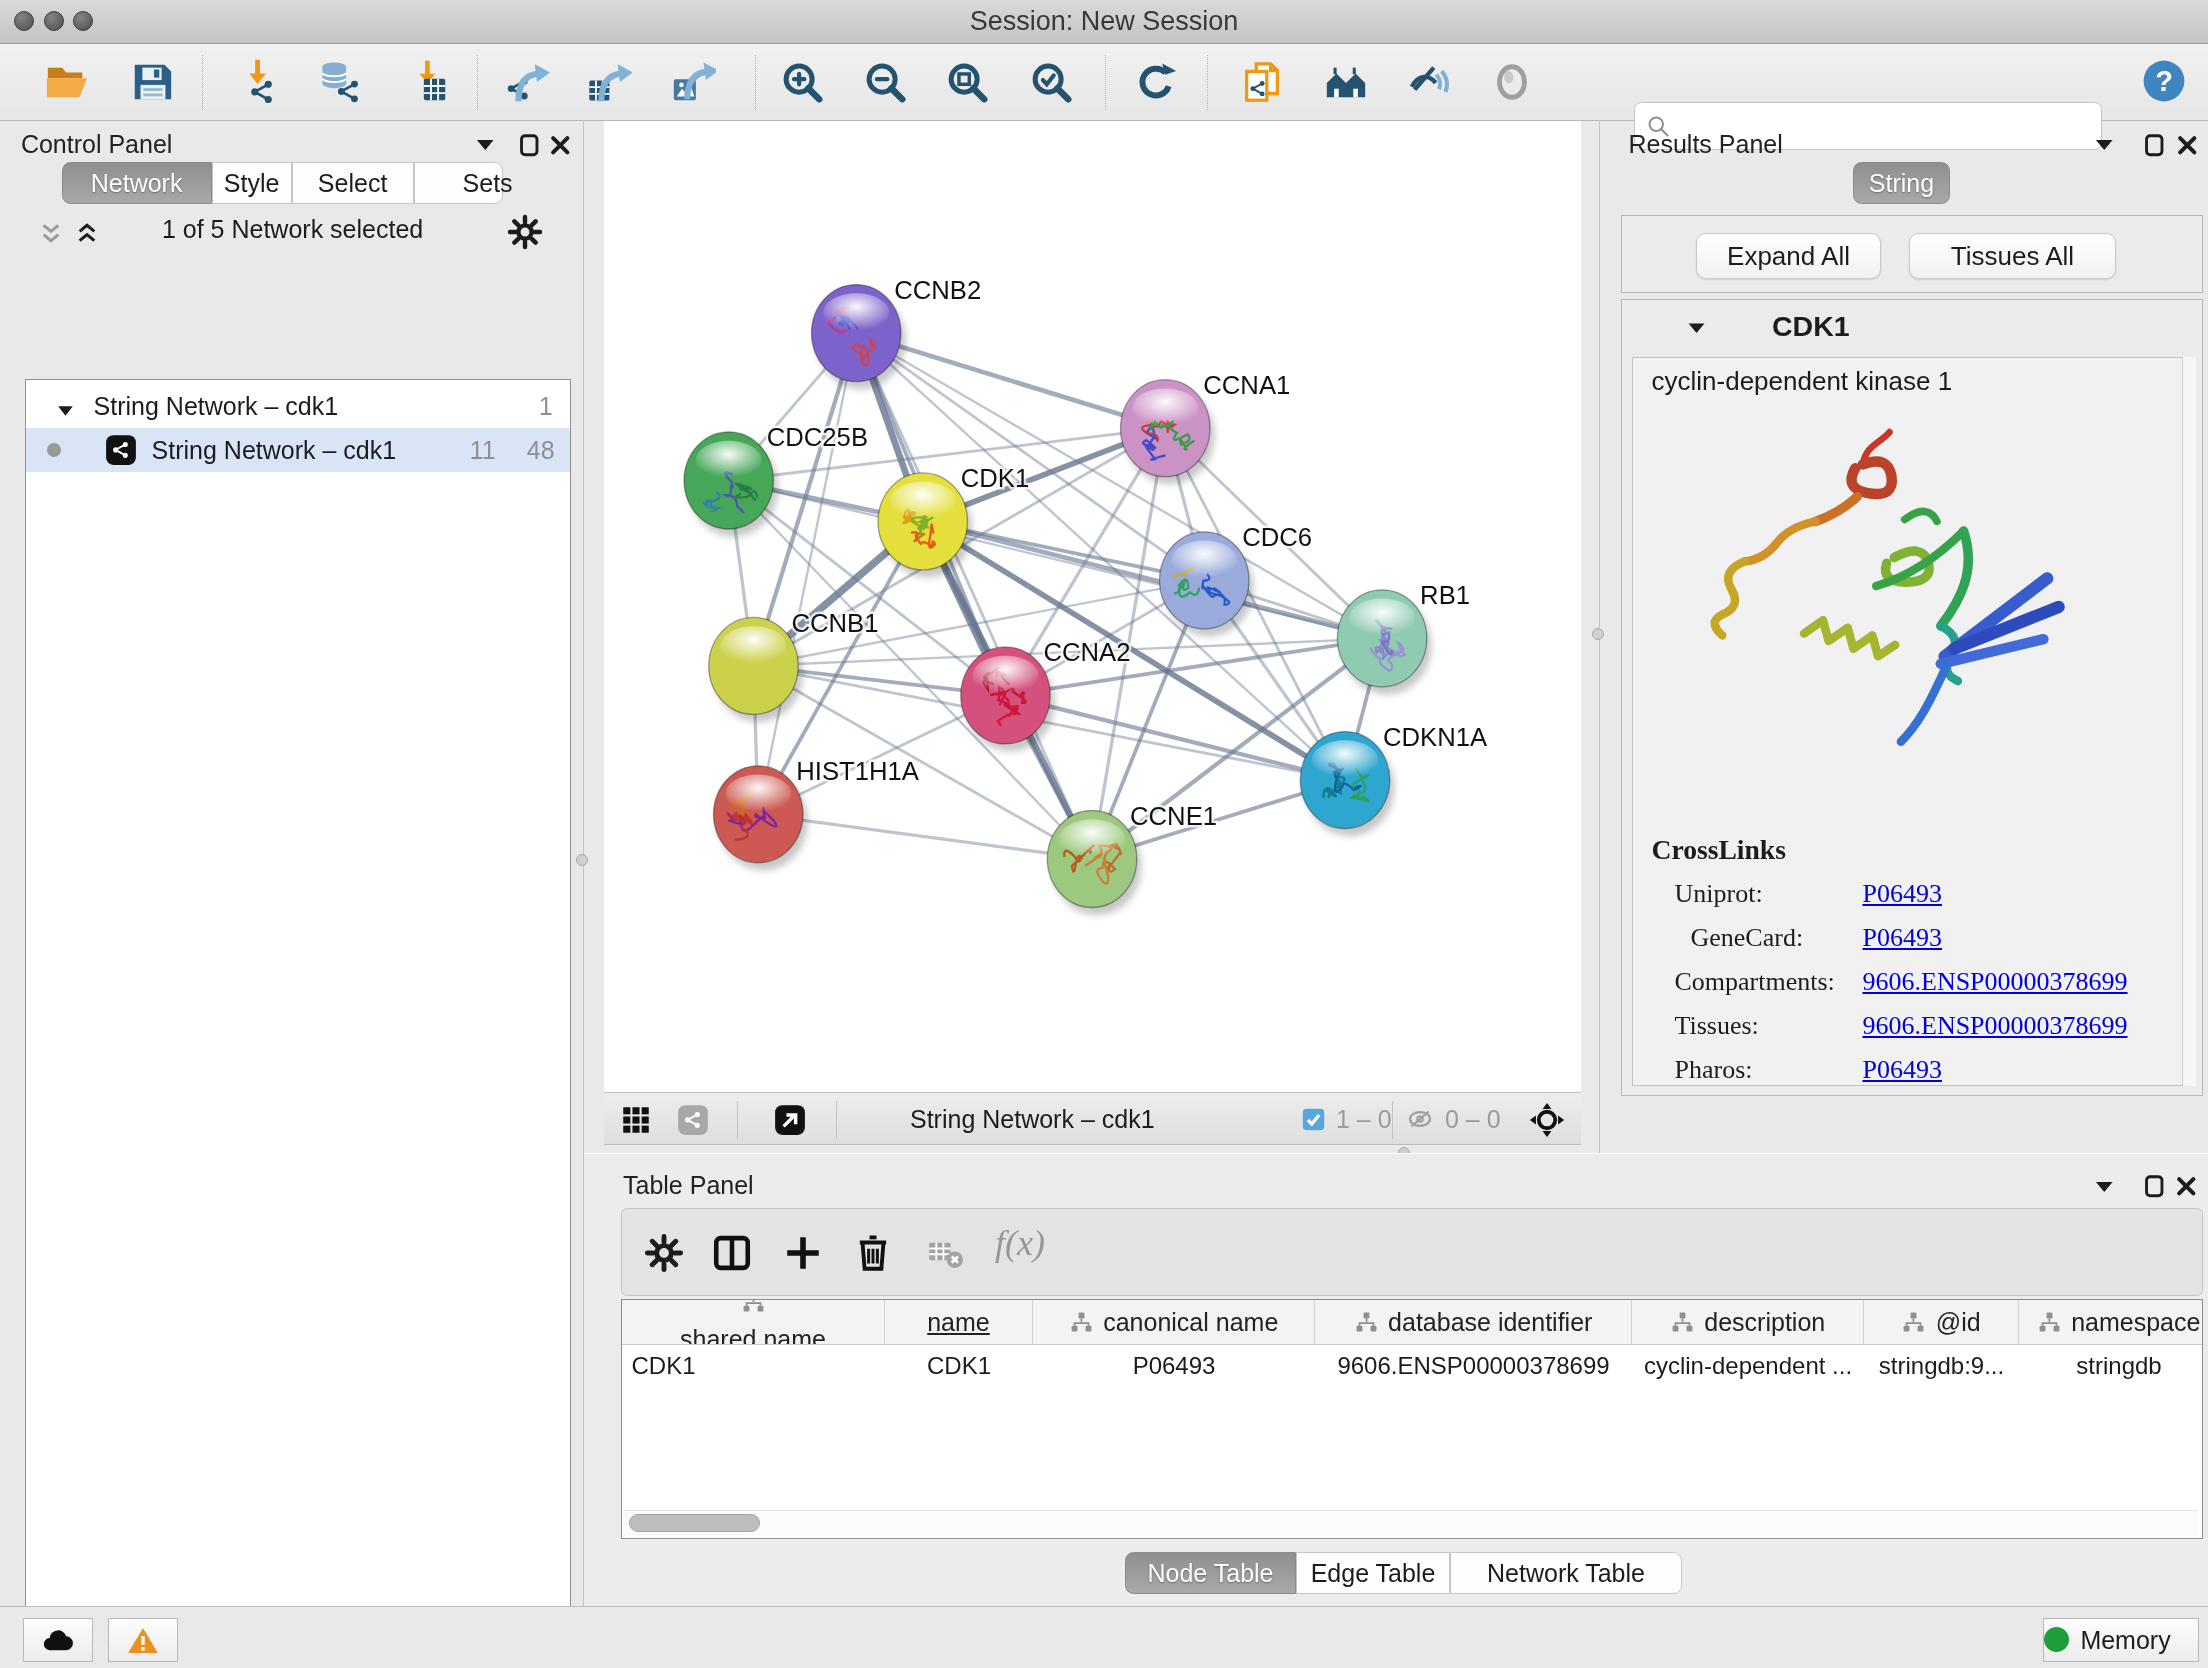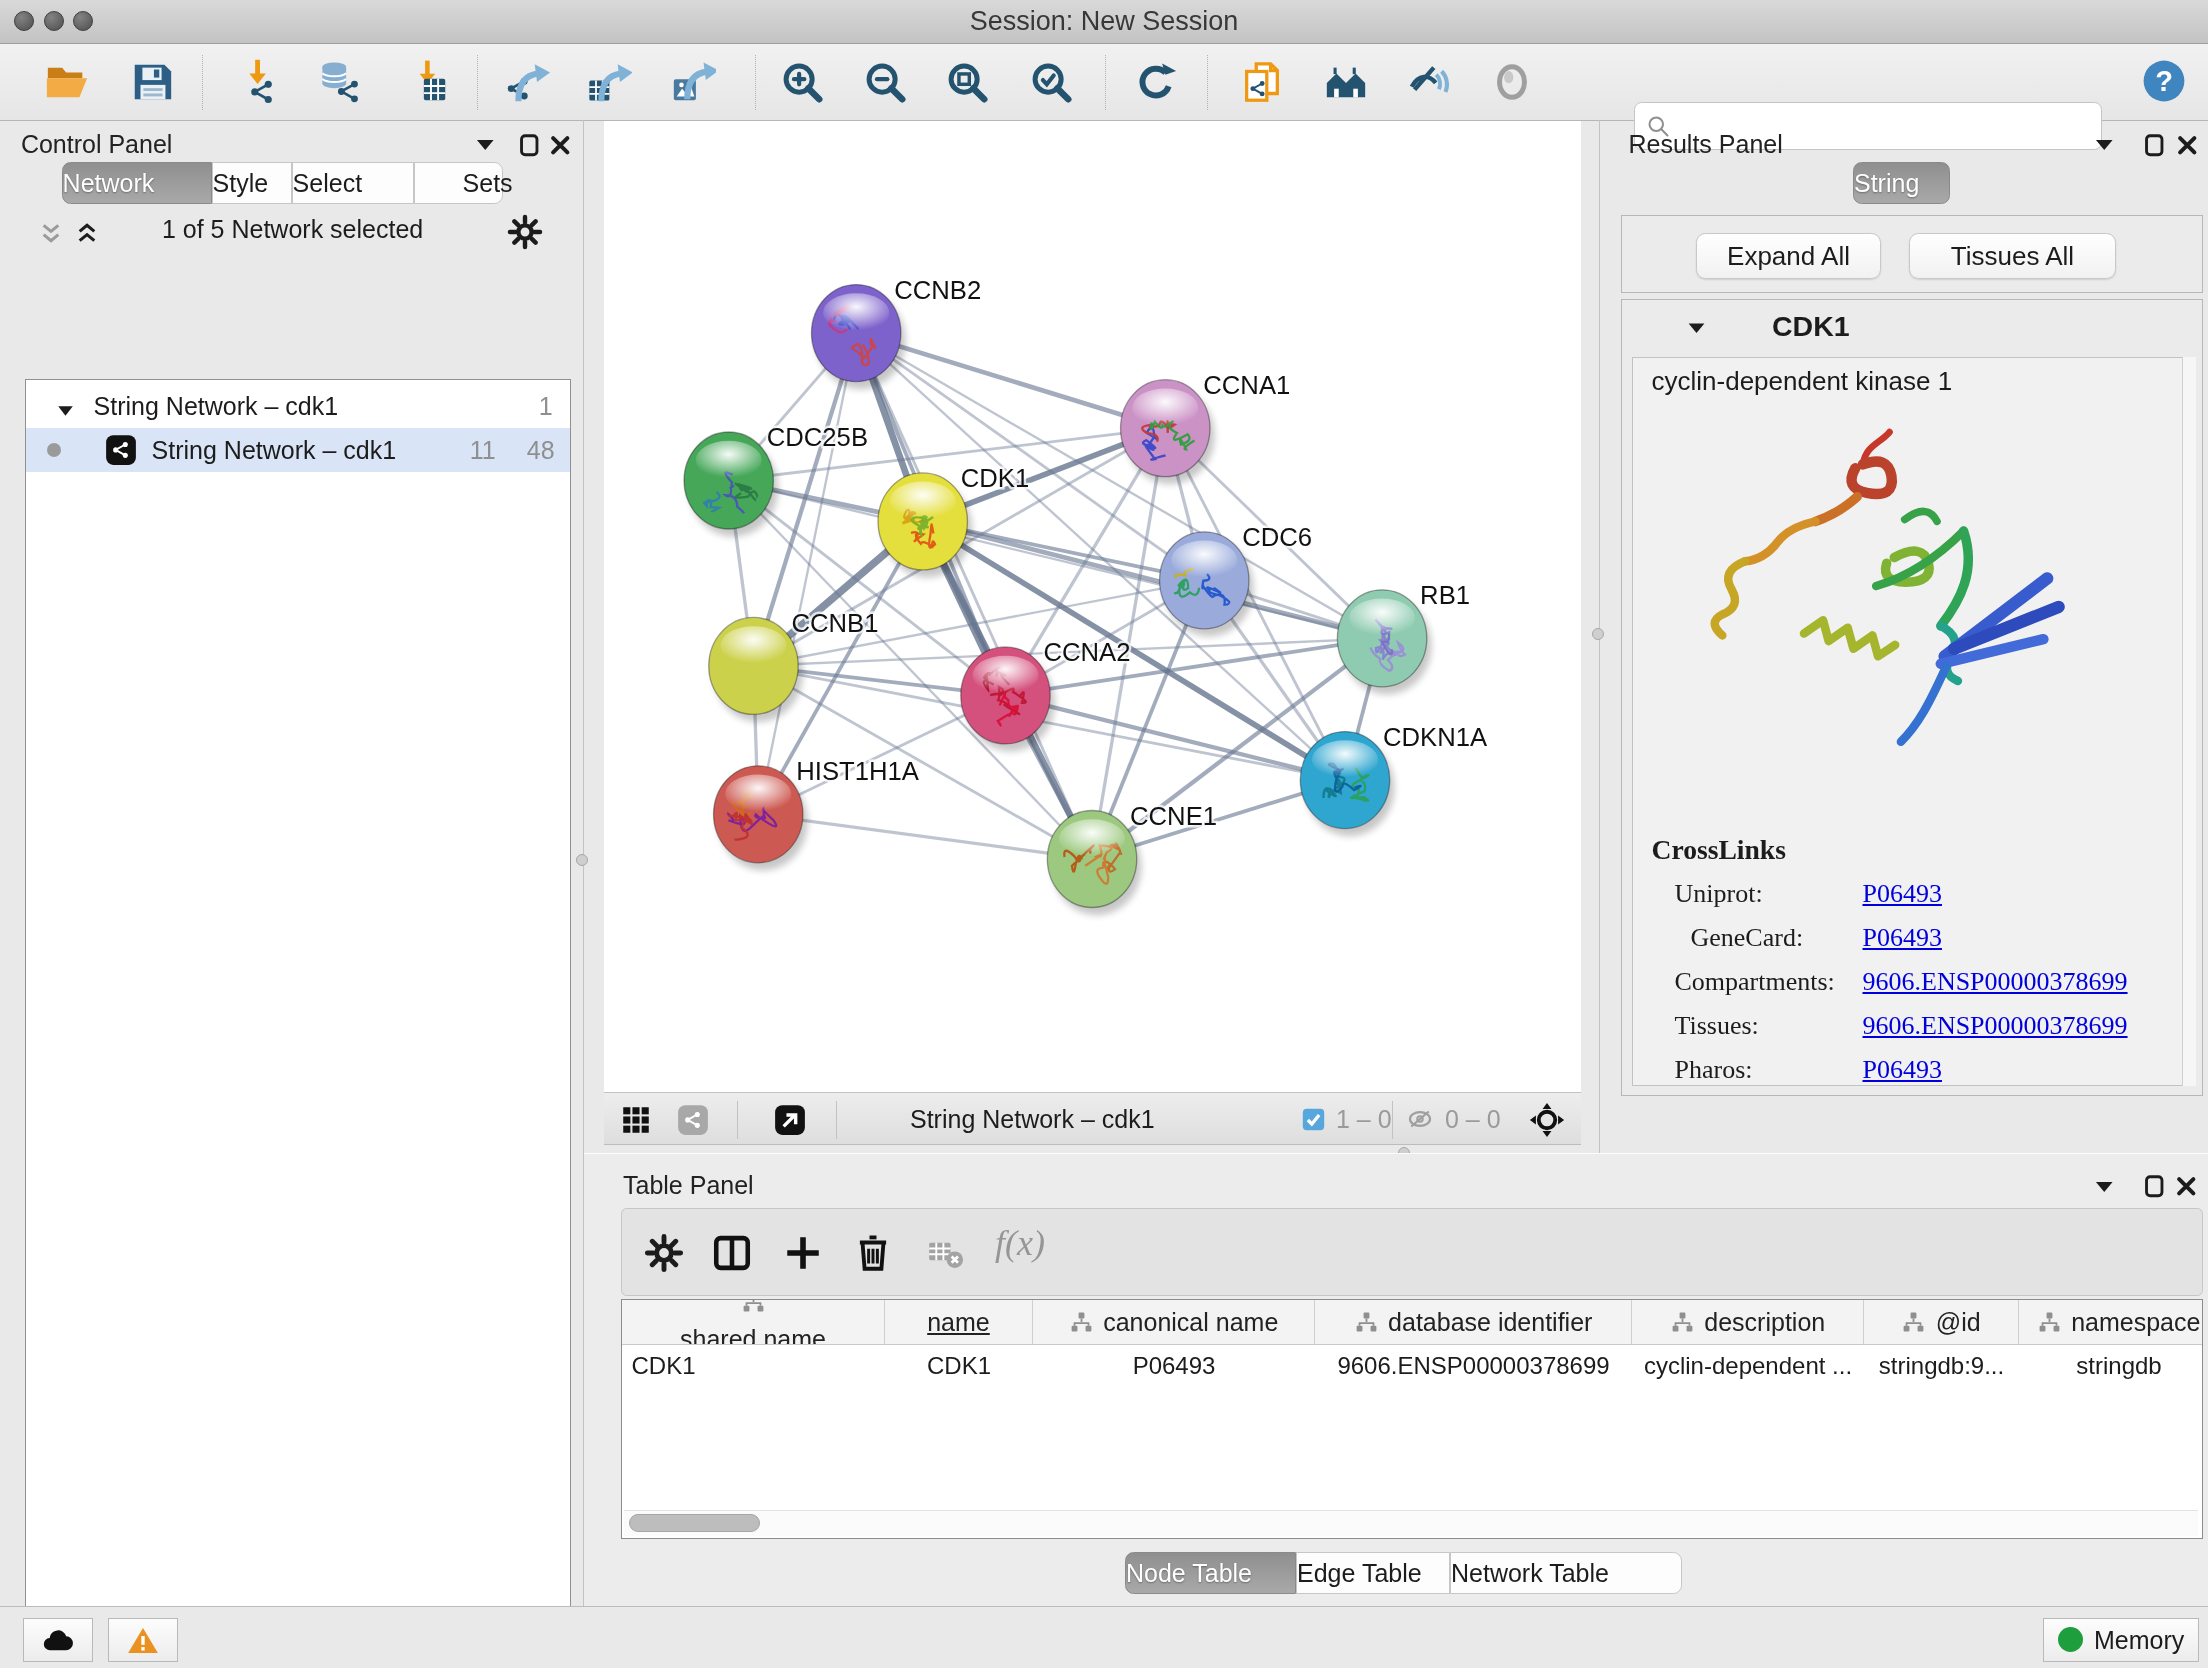--- a/index.html
+++ b/index.html
@@ -15,21 +15,21 @@
   .tbicon{width:46px;height:46px;top:15px}
   .tbsep{top:10.5px;height:55px;width:0;border-left:1.9px dotted #b2b2b2}
   .searchwrap{left:1634px;top:58px;width:468px;height:48px;background:#fff;border:1.9px solid #c4c4c4;border-radius:7.6px;box-sizing:border-box}
   .searchwrap input{position:absolute;left:44px;top:3.8px;width:409px;height:36px;border:0;outline:none;font-size:25px;font-family:"Liberation Sans",sans-serif;background:transparent}
   .sicon{left:9.5px;top:9.5px;width:27px;height:27px}
   
   .ptitle{font-size:25px;color:#222}
   .pbtn{width:28.5px;height:28.5px}
   .pillsel{background:linear-gradient(#8f8f8f,#a9a9a9);color:#fff;border:1px solid #8a8a8a;text-shadow:0 1px 1.9px rgba(0,0,0,.35)}
   .pillun{background:#fdfdfd;color:#1c1c1c;border:1px solid #c6c6c6}
-  .pill{display:inline-block;box-sizing:border-box;text-align:left;font-size:25px;line-height:40px;height:42px;vertical-align:top}
+  .pill{display:inline-block;box-sizing:border-box;text-align:center;font-size:25px;line-height:40px;height:42px;vertical-align:top}
   
   .treebox{left:17px;top:259px;width:546px;height:1322px;background:#fff;border:1.9px solid #909090;box-sizing:border-box}
   .trow{position:absolute;left:0;width:100%;height:44px;font-size:25px;line-height:44px}
   .tcount{color:#8f8f8f}
   
   .netcanvas{left:604px;top:121px;width:977px;height:971px;background:#fff}
   .netbar{left:604px;top:1092px;width:977px;height:53px;background:linear-gradient(#ededed,#dedede);border-top:1px solid #c2c2c2;border-bottom:1px solid #bdbdbd;box-sizing:border-box}
   .nbtxt{font-size:25px;line-height:53px}
   .nbsep{top:7.6px;height:38px;width:0;border-left:1px solid #c2c2c2}
   .vline{width:0;border-left:1px solid #c3c3c3}
@@ -741,17 +741,17 @@
           <path d="M6.5 18.5a4.3 4.3 0 0 1-.4-8.6A6 6 0 0 1 17.8 8.7 4.8 4.8 0 0 1 17.5 18.5z" fill="#111"></path>
         </svg></span>
   </div>
   <div class="abs sbtn" style="left:108px;top:10.5px;width:70px;height:44px">
     <span class="abs" style="left:17px;top:5.7px;width:34px;height:34px"><svg viewBox="0 0 24 24" width="100%" height="100%">
           <path d="M12 2.8L22.5 20.5H1.5z" fill="#eb9122"></path>
           <rect x="10.8" y="8.5" width="2.4" height="6.2" fill="#fff"></rect>
           <rect x="10.8" y="16.3" width="2.4" height="2.4" fill="#fff"></rect>
         </svg></span>
   </div>
-  <div class="abs sbtn" style="left:2043px;top:10.5px;width:156px;height:44px;font-size:25px;text-align:center;line-height:42px">
+  <div class="abs sbtn" style="left:2043px;top:10.5px;width:156px;height:44px;font-size:25px;line-height:42px">
     <span class="memdot"></span><span>Memory</span>
   </div>
 </div>
 
 
 </body></html>

